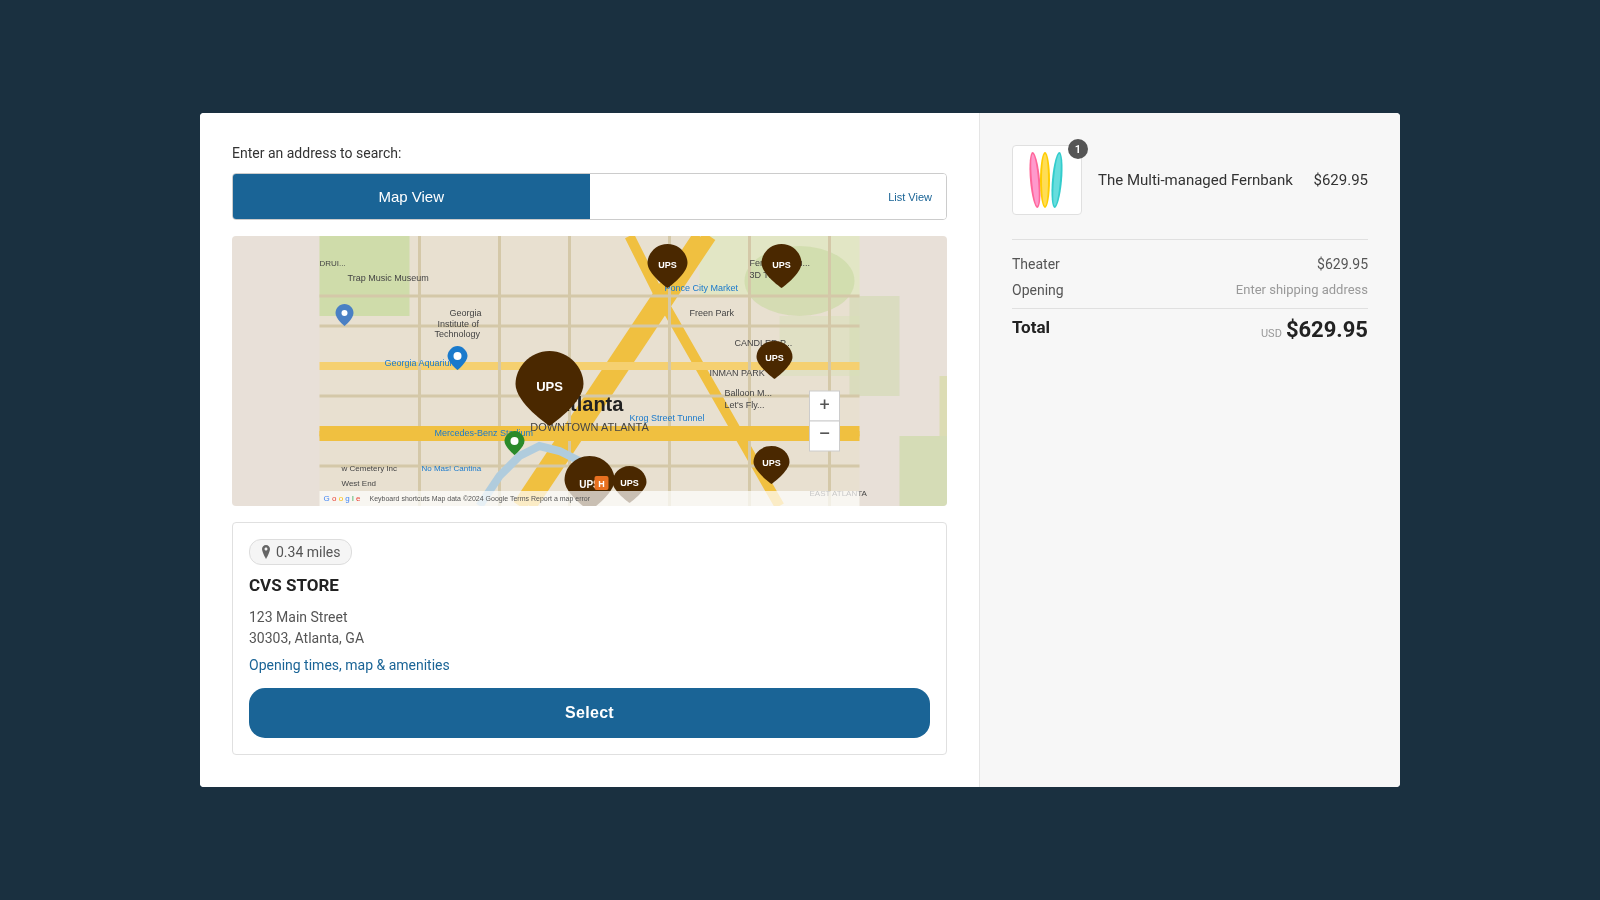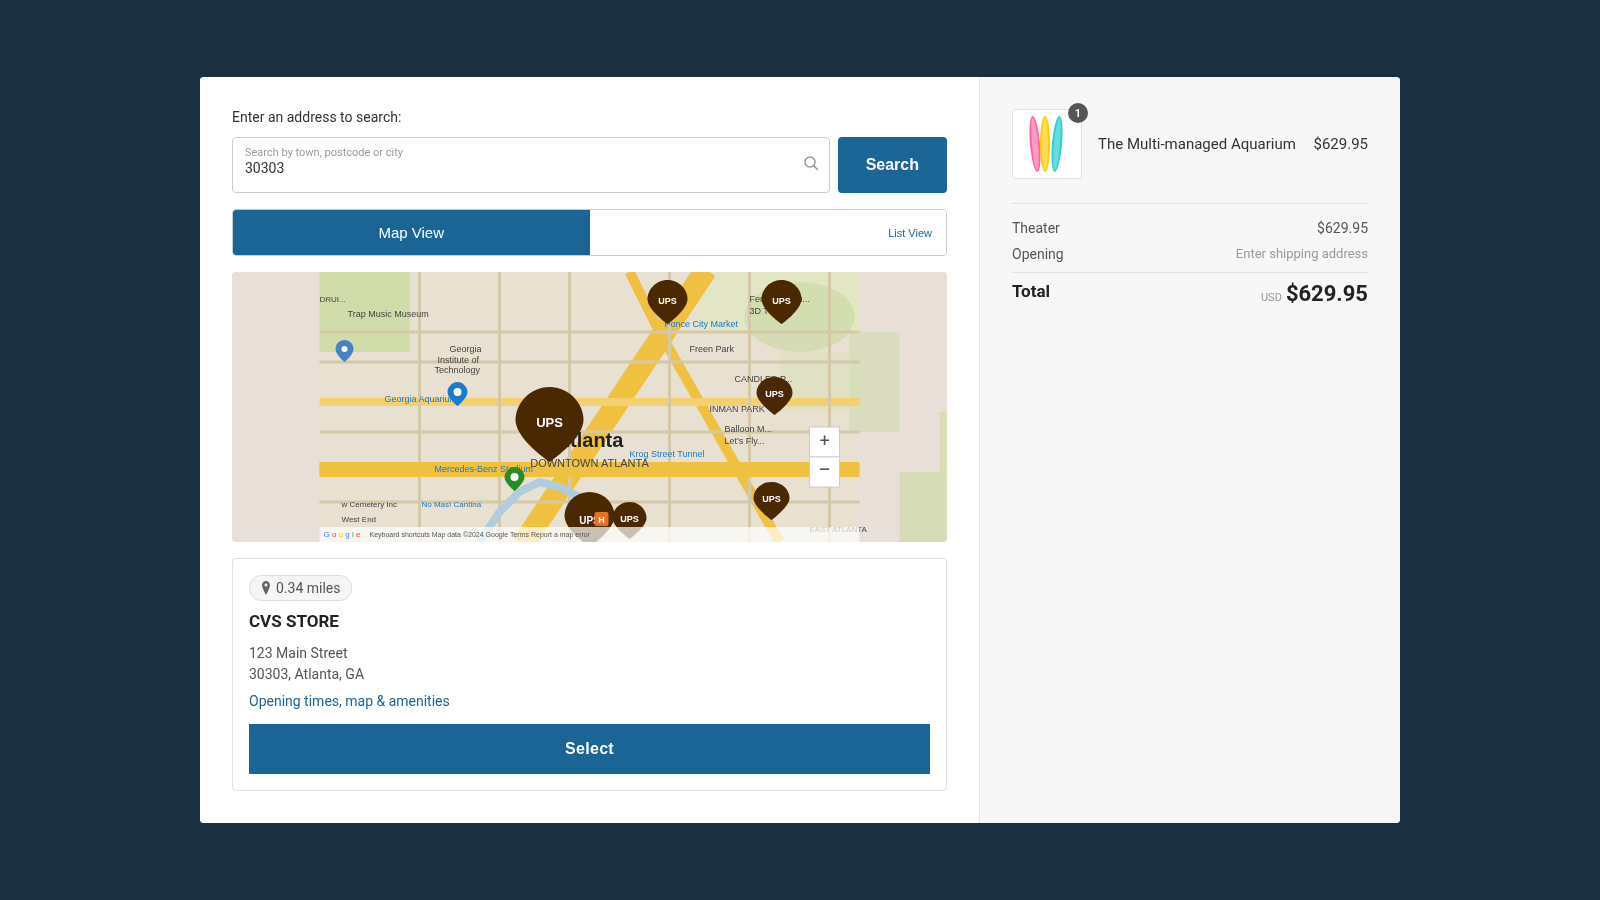--- a/index.html
+++ b/index.html
@@ -166,21 +166,21 @@
       font-size: 14px;
       text-decoration: none;
       cursor: pointer;
     }
     .select-button {
       width: 100%;
       background: #1a6496;
       color: white;
       border: none;
       padding: 16px;
-      border-radius: 0;
+      border-radius: 16px;
       font-size: 16px;
       font-weight: 600;
       cursor: pointer;
       margin-top: 14px;
       letter-spacing: 0.3px;
     }
 
     
     .right-panel {
       width: 420px;
@@ -277,34 +277,20 @@
     }
   </style>
 </head>
 <body>
 
 <div class="main-container">
 
   <div class="left-panel">
     <p class="address-label">Enter an address to search:</p>
 
-    <div class="search-row">
-      <div class="search-input-wrapper">
-        <span class="search-input-placeholder">Search by town, postcode or city</span>
-        <span class="search-input-value">30303</span>
-        <input type="text" class="search-input" style="padding-top: 28px;">
-        <span class="search-icon-wrapper">
-          <svg width="16" height="16" viewBox="0 0 16 16" fill="none">
-            <circle cx="7" cy="7" r="5" stroke="#999" stroke-width="1.5"></circle>
-            <line x1="11" y1="11" x2="14.5" y2="14.5" stroke="#999" stroke-width="1.5" stroke-linecap="round"></line>
-          </svg>
-        </span>
-      </div>
-      <button class="search-button">Search</button>
-    </div>
 
     <div class="view-tabs">
       <button class="tab-map">Map View</button>
       <button class="tab-list">List View</button>
     </div>
 
     <div class="map-container">
       <svg class="map-svg" viewBox="0 0 540 270" xmlns="http://www.w3.org/2000/svg">
 
         <rect width="540" height="270" fill="#e8e0d0"></rect>
@@ -447,21 +433,21 @@
 
             <ellipse cx="20" cy="32" rx="5" ry="28" fill="#ffcc00"></ellipse>
             <ellipse cx="20" cy="32" rx="3" ry="26" fill="#ffdd55"></ellipse>
 
             <ellipse cx="32" cy="32" rx="5" ry="28" fill="#33cccc" transform="rotate(5, 32, 32)"></ellipse>
             <ellipse cx="32" cy="32" rx="3" ry="26" fill="#66dddd" transform="rotate(5, 32, 32)"></ellipse>
           </svg>
         </div>
         <div class="product-badge">1</div>
       </div>
-      <span class="product-name">The Multi-managed Aquarium</span>
+      <span class="product-name">The Multi-managed Fernbank</span>
       <span class="product-price">$629.95</span>
     </div>
 
     <div class="order-totals">
       <div class="total-row">
         <span>Theater</span>
         <span>$629.95</span>
       </div>
       <div class="total-row">
         <span>Opening</span>

